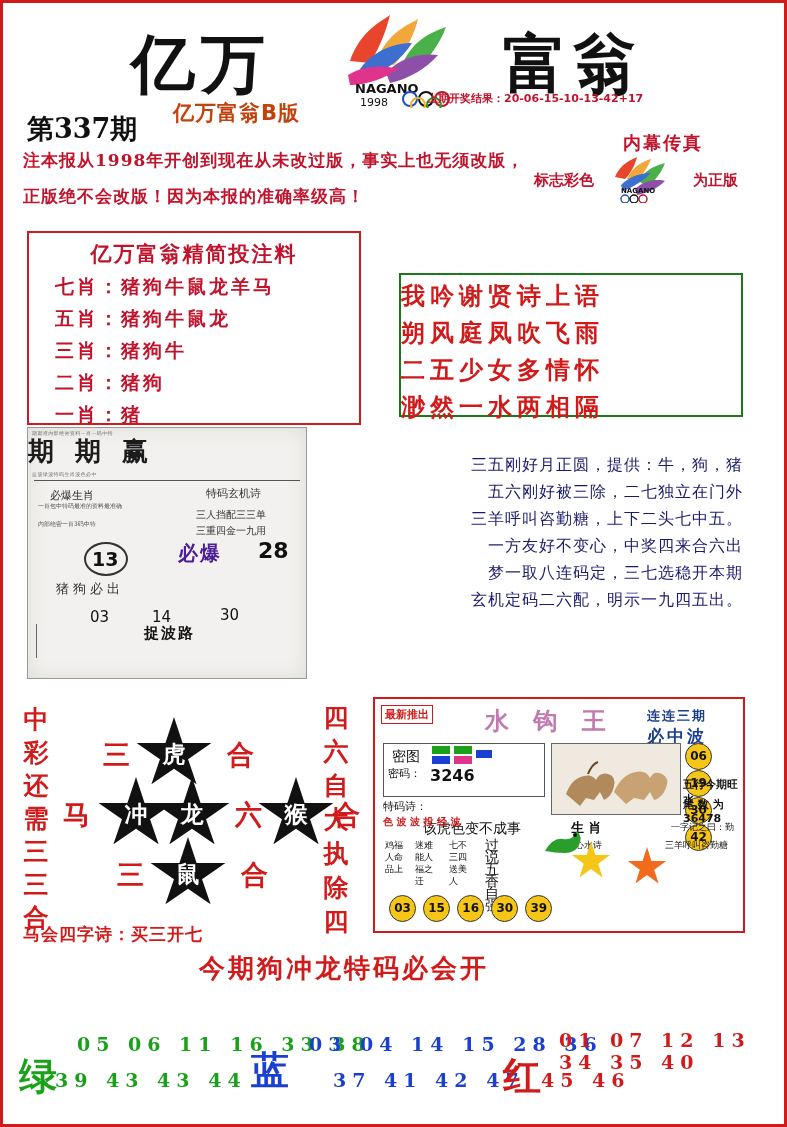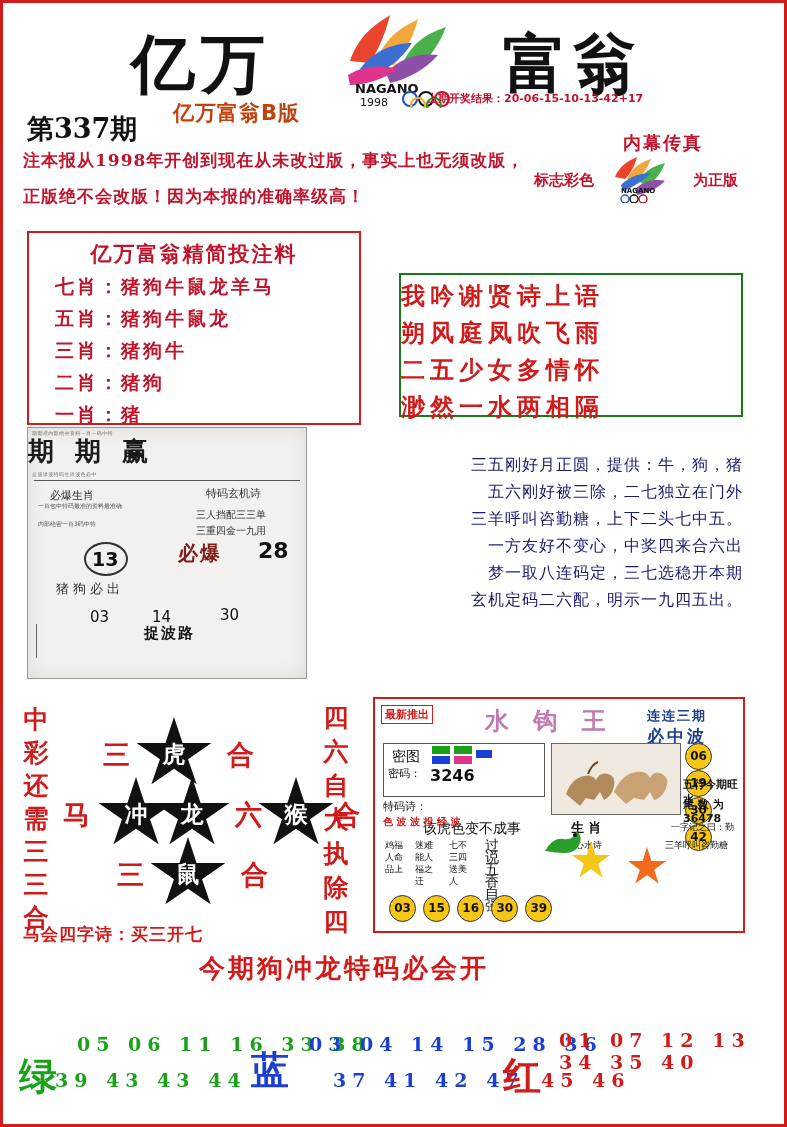--- a/index.html
+++ b/index.html
@@ -107,21 +107,21 @@
   .scan .lbl-left2{position:absolute;left:10px;top:74px;font-size:6px;color:#555;}
   .scan .lbl-left3{position:absolute;left:10px;top:92px;font-size:6px;color:#555;}
   .scan .rt1{position:absolute;left:178px;top:58px;font-size:11px;color:#333;}
   .scan .rt2{position:absolute;left:168px;top:80px;font-size:10px;color:#333;}
   .scan .rt3{position:absolute;left:168px;top:96px;font-size:10px;color:#333;}
   .scan .num13{position:absolute;left:64px;top:120px;font-size:19px;font-weight:bold;color:#111;}
   .scan .circ{
     position:absolute;left:56px;top:114px;width:40px;height:30px;
     border:2px solid #333;border-radius:50%;
   }
-  .scan .bibao{position:absolute;left:150px;top:112px;font-size:20px;font-weight:bold;color:#7f1d1d;letter-spacing:2px;}
+  .scan .bibao{position:absolute;left:150px;top:112px;font-size:20px;font-weight:bold;color:#4c1d95;letter-spacing:2px;}
   .scan .n28{position:absolute;left:230px;top:110px;font-size:22px;font-weight:bold;color:#111;}
   .scan .zhuma{position:absolute;left:28px;top:152px;font-size:13px;color:#333;letter-spacing:4px;}
   .scan .n03{position:absolute;left:62px;top:180px;font-size:15px;color:#111;}
   .scan .n14{position:absolute;left:124px;top:180px;font-size:15px;color:#111;}
   .scan .n30{position:absolute;left:192px;top:178px;font-size:15px;color:#111;}
   .scan .bolu{position:absolute;left:116px;top:196px;font-size:15px;font-weight:bold;color:#111;letter-spacing:2px;}
   .scan .hongbo{position:absolute;left:56px;top:216px;font-size:23px;font-weight:bold;color:#111;letter-spacing:14px;}
   .scan .weishu{position:absolute;left:92px;top:250px;font-size:11px;color:#333;letter-spacing:3px;}
   .scan .vline{position:absolute;left:8px;top:196px;width:1px;height:34px;background:#666;}
   

